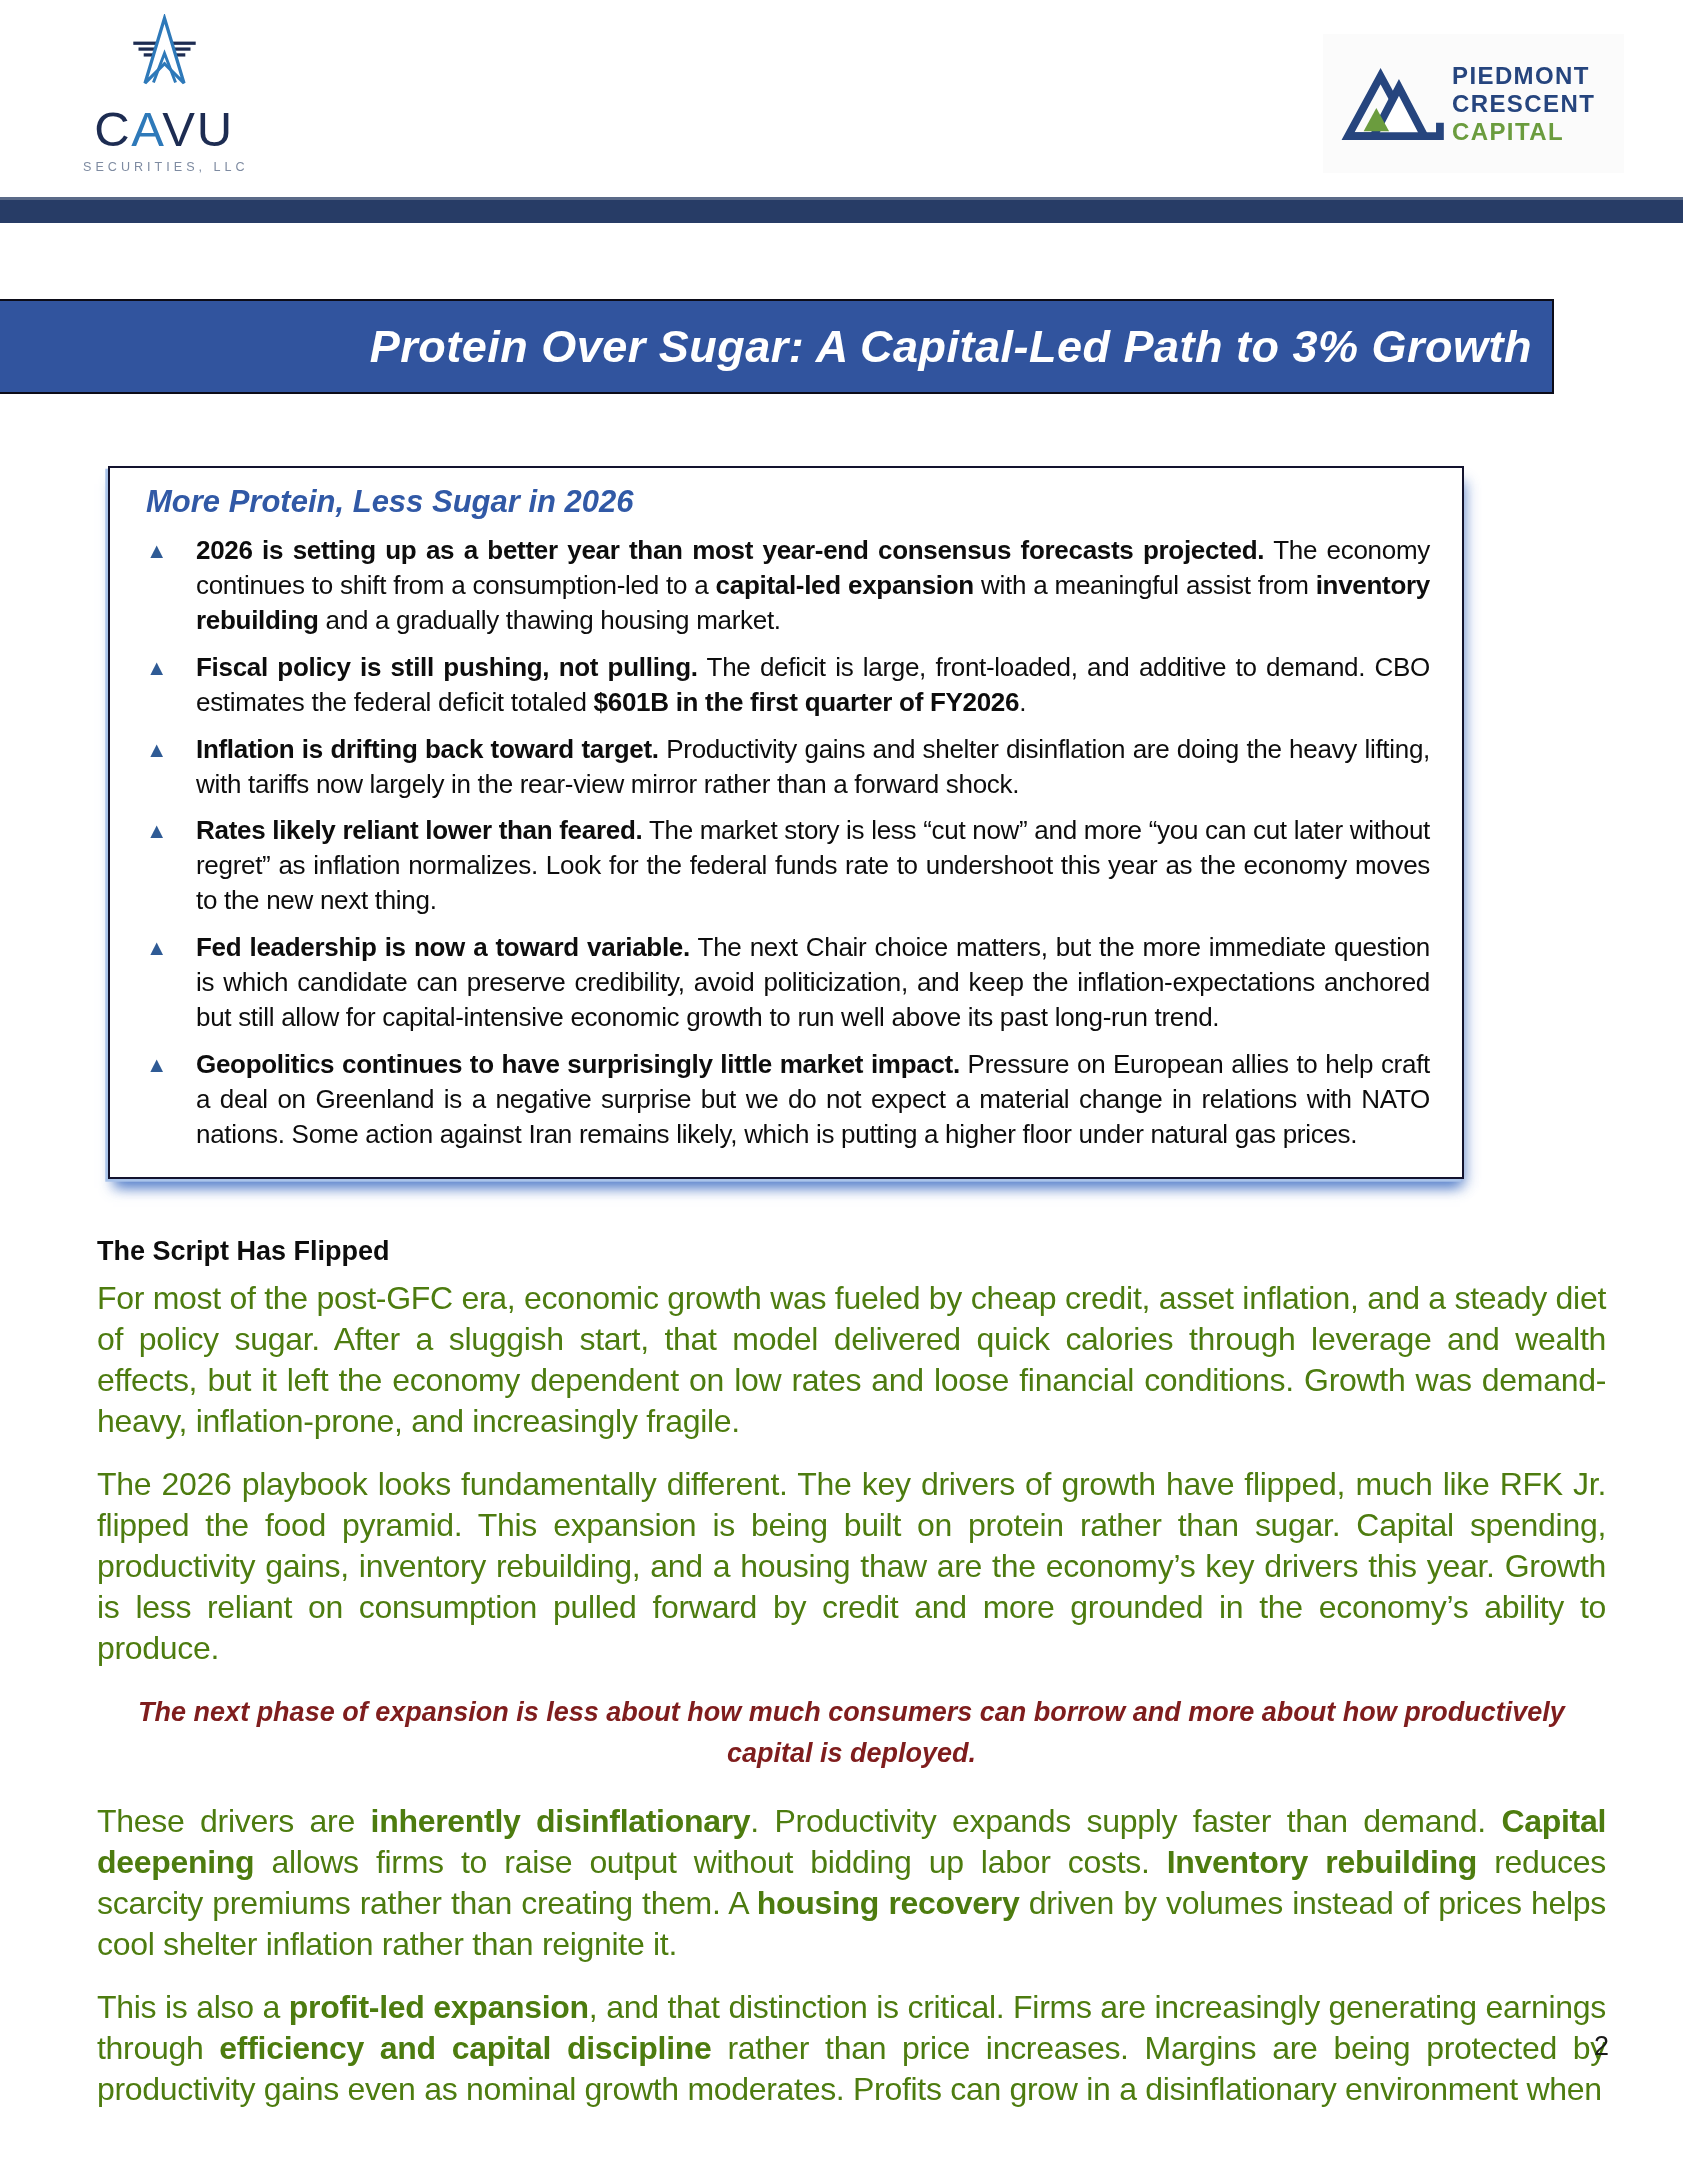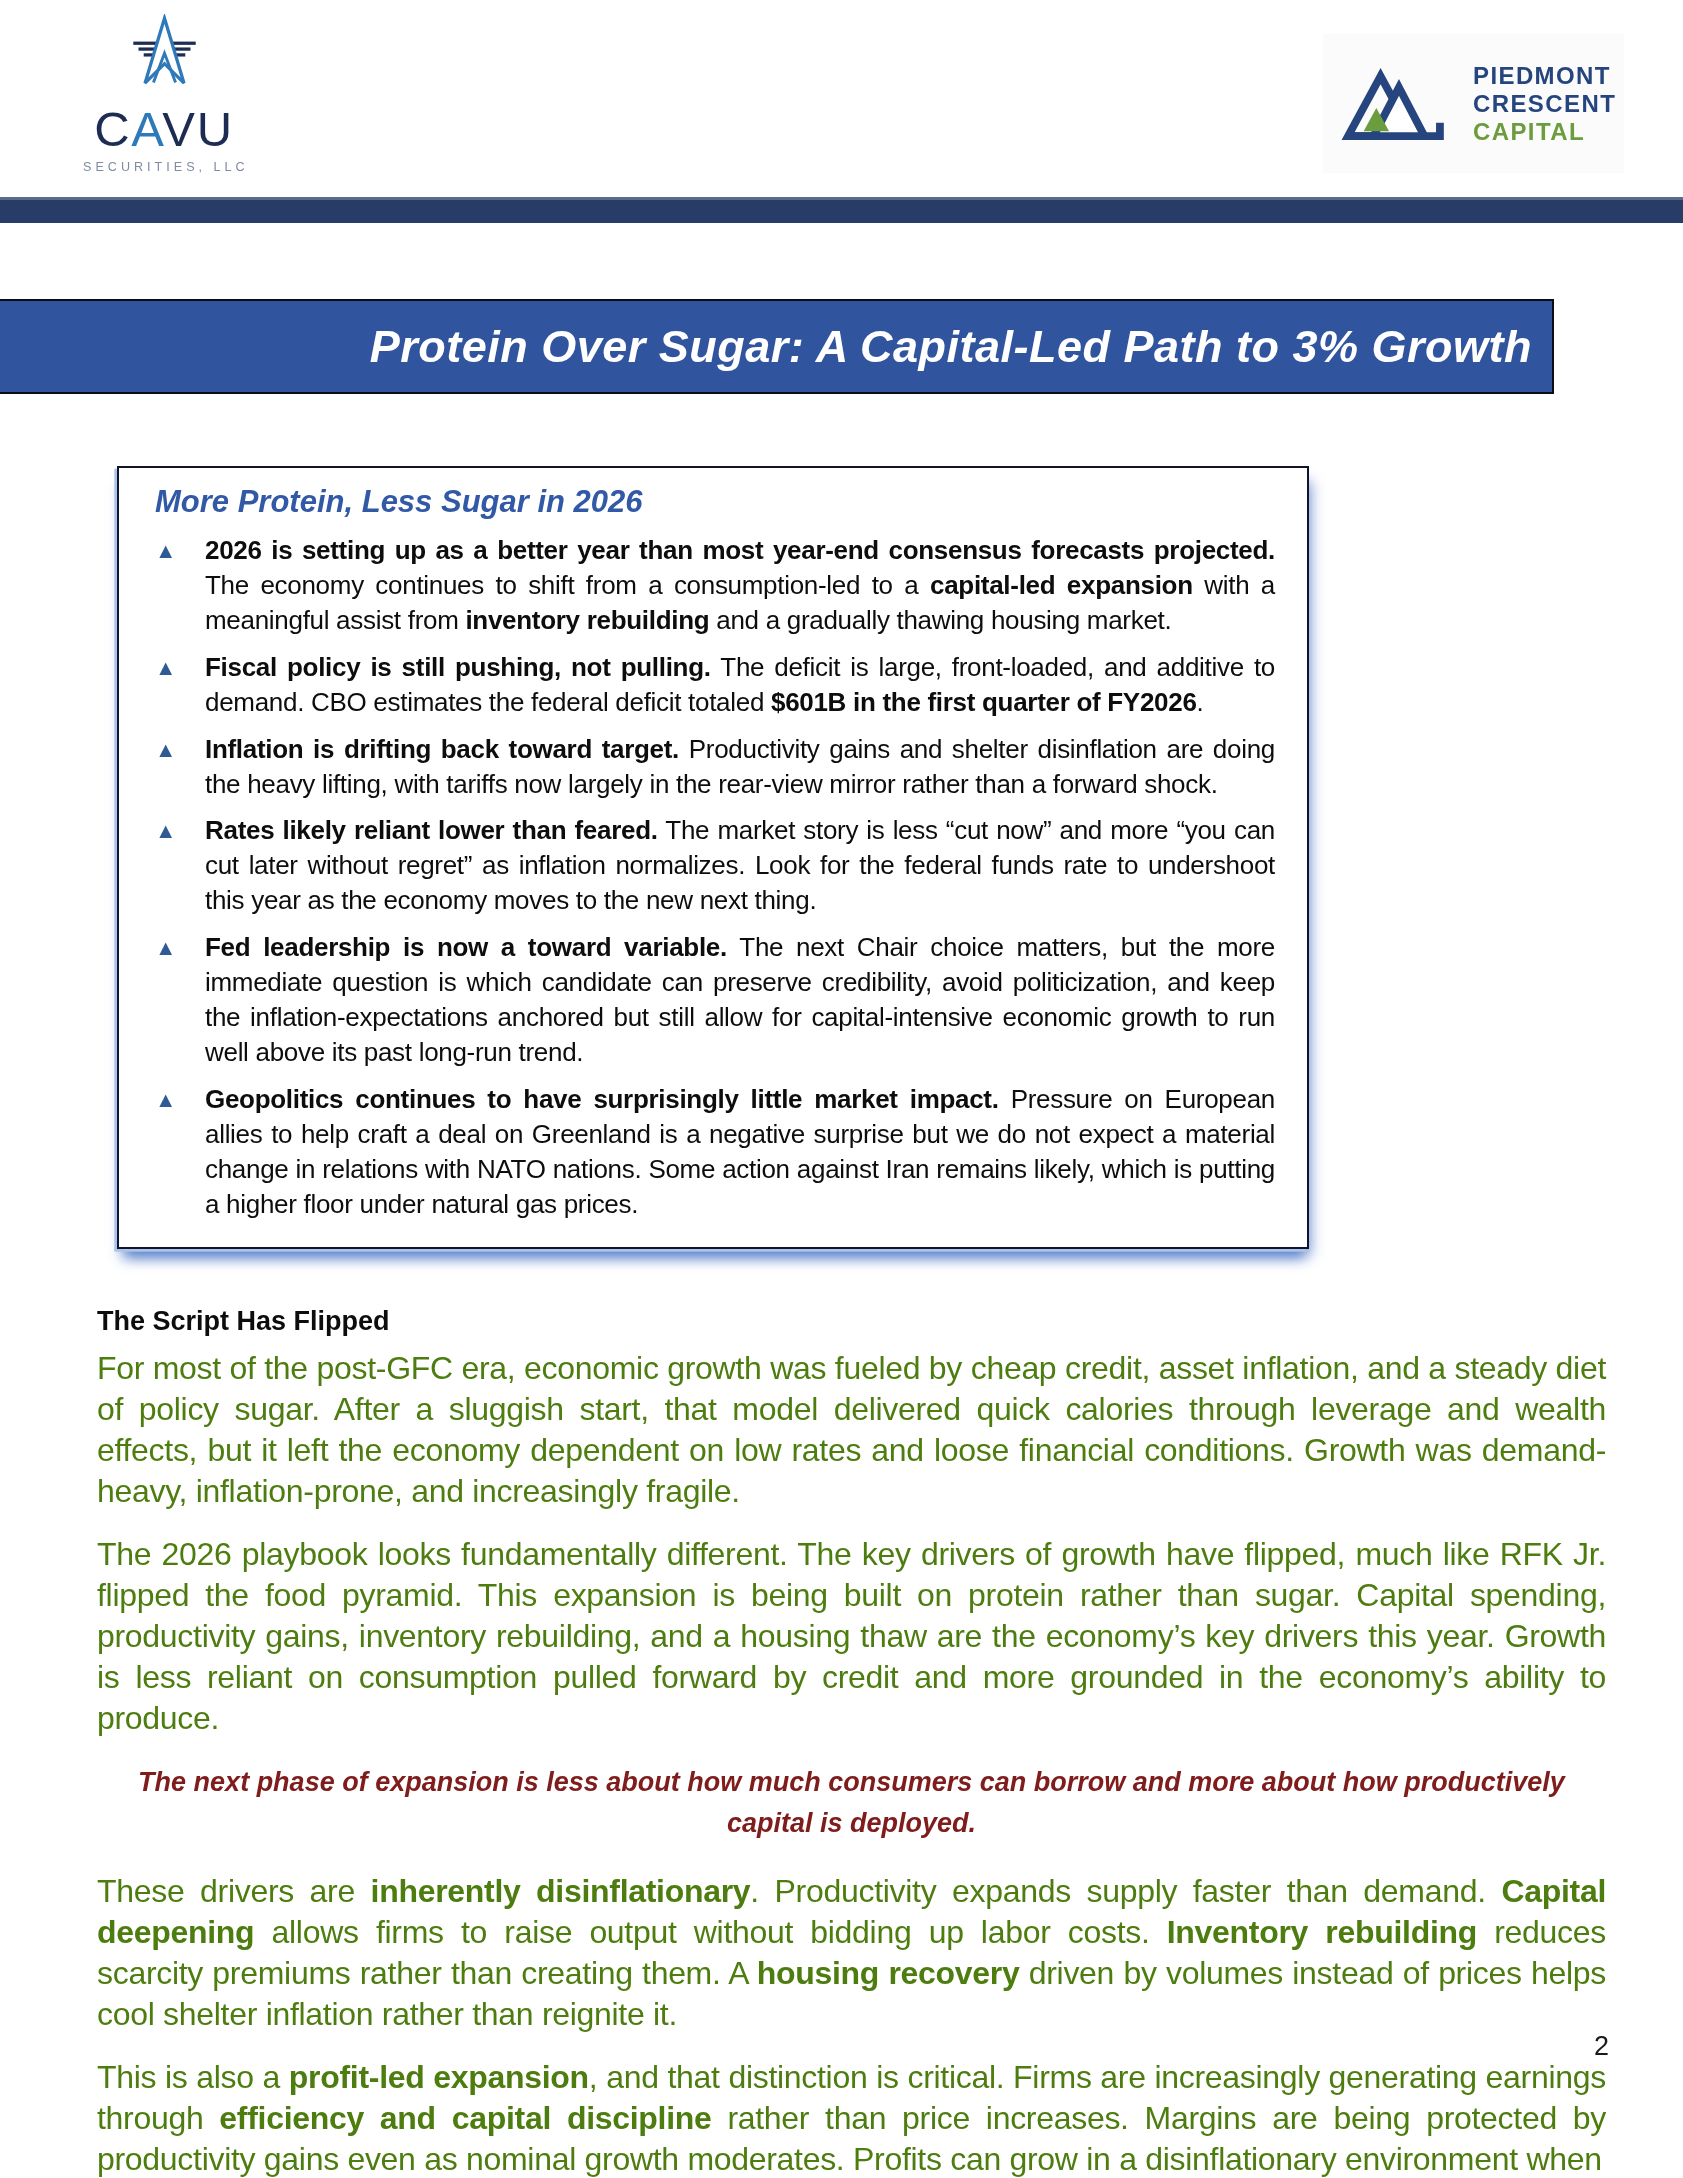--- a/index.html
+++ b/index.html
@@ -11,21 +11,21 @@
 
   
   .cavu-logo { position:absolute; left:83px; top:14.4px; width:162px; text-align:center; }
   .cavu-star { display:block; margin:0 auto 1.8px auto; }
   .cavu-word { font-size:49px; font-weight:400; letter-spacing:1.8px; color:#1d2c52; line-height:1;margin-top:15px; }
   .cavu-word .a { color:#2e79b9; }
   .cavu-sub { margin-top:5.4px; font-size:12.6px; letter-spacing:4px; color:#7e8ba1; white-space:nowrap;text-align:right; }
 
   .piedmont-logo {
     position:absolute; right:59px; top:34px; width:301px; height:139px;
-    background:#fbfbfb; display:flex; align-items:center; gap:26px; padding-left:18px;
+    background:#fbfbfb; display:flex; align-items:center; gap:5px; padding-left:18px;
   }
   .pc-text { font-weight:bold; font-size:24px; line-height:28px; letter-spacing:1.4px; }
   .pc-navy { color:#26457e; }
   .pc-green { color:#6b9c3e; }
 
   
   .navy-bar {
     position:absolute; top:197px; left:0; width:100%; height:26px;
     background:#273c66; border-top:3.6px solid #5a6a88;
   }
@@ -38,21 +38,21 @@
   }
   .banner-title {
     color:#ffffff; font-style:italic; font-weight:bold; font-size:45px; letter-spacing:0.5px;
     white-space:nowrap;
   }
 
   
   .content { position:absolute; top:466px; left:97px; width:1509px; }
 
   .callout {
-    margin-left:20px; width:1192px;
+    margin-left:11px; width:1356px;
     border:2.7px solid #13132e;
     padding:14.4px 32px 21.6px 36px;
     background:#ffffff;
     box-shadow:-2.7px 2.7px 0 0 #aac4ea, 0 13.5px 12.6px -4.5px rgba(68,114,196,0.8), 7.2px 10.8px 12.6px -4.5px rgba(68,114,196,0.45);
   }
   .callout-heading {
     color:#3159a6; font-weight:bold; font-style:italic; font-size:31px; line-height:40px;
     margin-bottom:10.8px;
   }
   .bullet { display:flex; margin-bottom:11.7px; }

